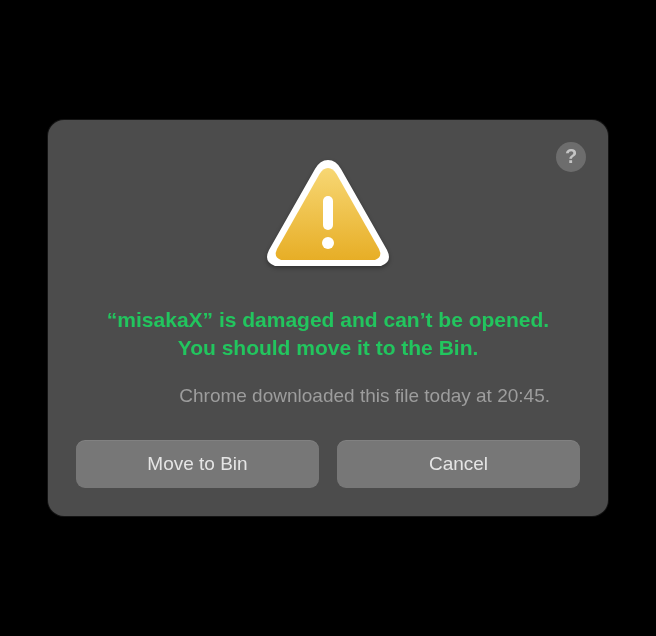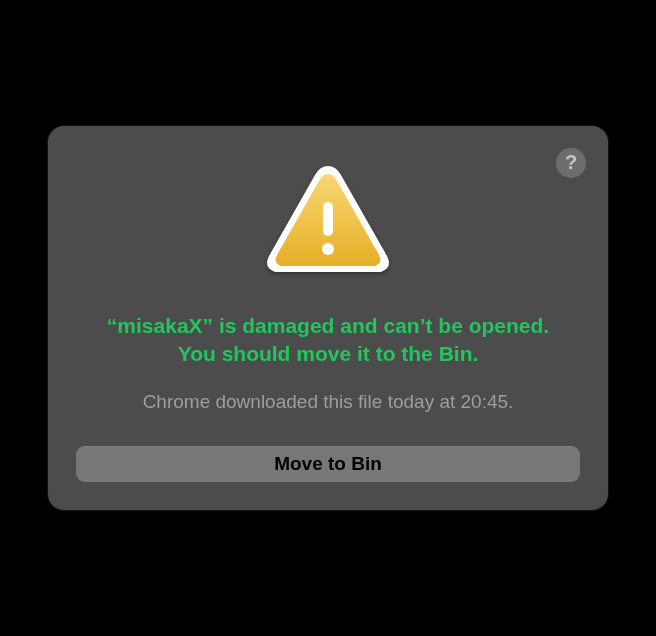--- a/index.html
+++ b/index.html
@@ -65,36 +65,37 @@
       line-height: 1.35;
       margin: 0 22px 20px 22px;
     }
     
     .dialog-subtitle {
       color: #9d9d9d;
       font-size: 19px;
       font-weight: 400;
       line-height: 1.35;
       margin: 0 30px 32px 30px;
+      text-align: right;
     }
     
     .button-row {
       display: flex;
       gap: 18px;
     }
     
     .dialog-button {
       flex: 1;
-      height: 36px;
+      height: 48px;
       border: none;
       border-radius: 9px;
       background: #777777;
-      color: #000000;
+      color: #e5e5e5;
       font-size: 19px;
-      font-weight: 700;
+      font-weight: 400;
       cursor: pointer;
       font-family: inherit;
       box-shadow: inset 0 1px 0 rgba(255,255,255,0.08);
     }
   </style>
 </head>
 <body>
 
 <div class="dialog">
 
@@ -132,15 +133,16 @@
       </svg>
     </span>
   </div>
 
   <h1 class="dialog-title">“misakaX” is damaged and can’t be opened. You should move it to the Bin.</h1>
 
   <p class="dialog-subtitle">Chrome downloaded this file today at 20:45.</p>
 
   <div class="button-row">
     <button class="dialog-button">Move to Bin</button>
+    <button class="dialog-button">Cancel</button>
   </div>
 
 </div>
 
 </body></html>

